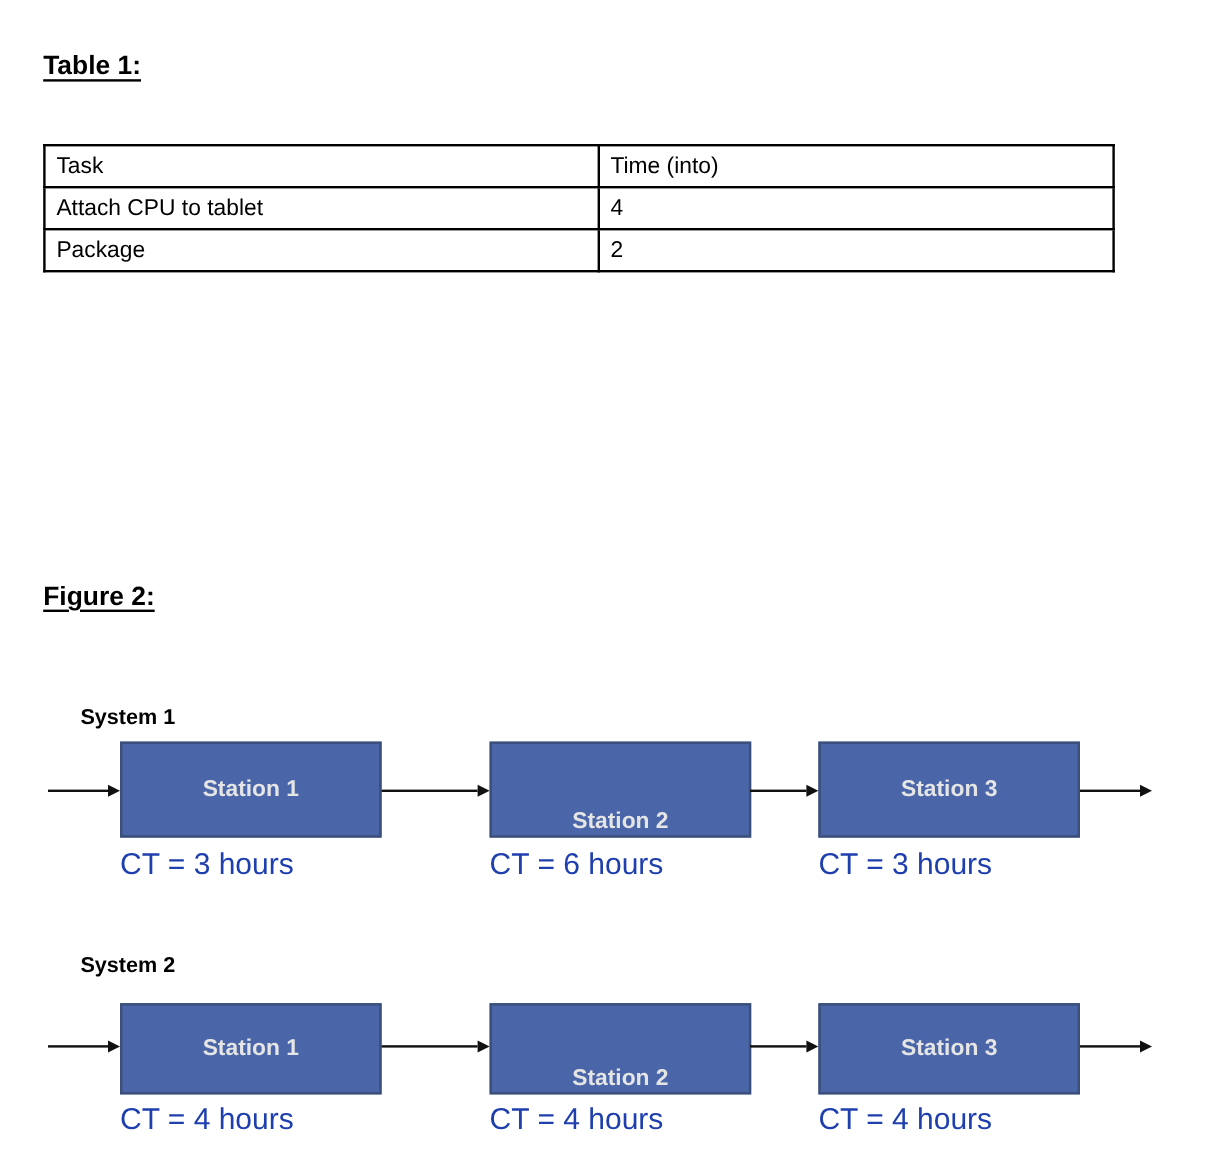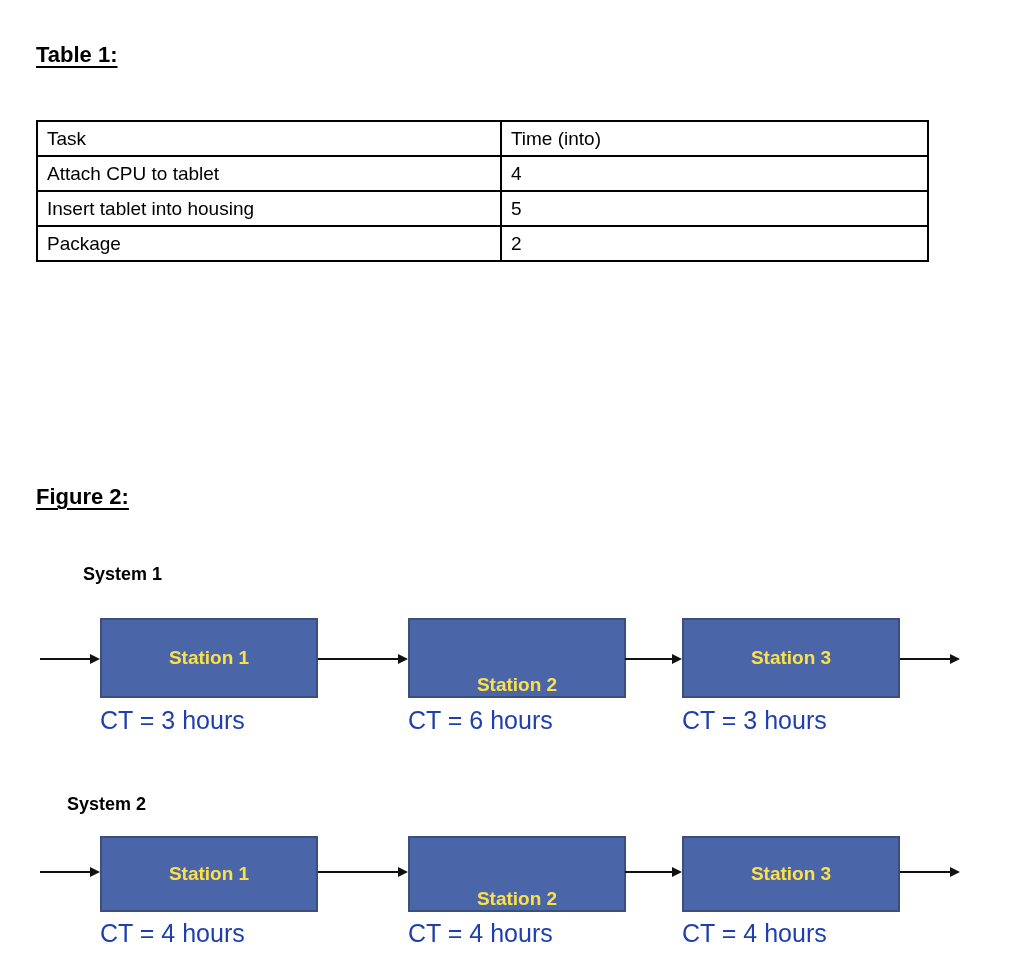--- a/index.html
+++ b/index.html
@@ -54,32 +54,32 @@
   table.task-table .col-task{width:496px;}
   table.task-table .col-time{width:470px;}
 
   .system-label{
     position:absolute;
     left:67px;
     font-size:18px;
     font-weight:700;
     color:var(--text);
   }
-  #system1-label{top:564px;margin-left:16px;}
+  #system1-label{top:587px;}
   #system2-label{top:794px;}
 
   .station{
     position:absolute;
     width:218px;
     background:var(--station-fill);
     border:2px solid var(--station-border);
     display:flex;
     align-items:center;
     justify-content:center;
-    color:#fde047;
+    color:#e5e5e5;
     font-size:19px;
     font-weight:700;
   }
   .sys1.station{top:618px;height:80px;}
   .sys2.station{top:836px;height:76px;}
   .station.pos-1{left:100px;}
   .station.pos-2{left:408px;align-items:flex-end;}
   .station.pos-3{left:682px;}
 
   .ct-label{
@@ -133,24 +133,20 @@
         <th class="col-task">Task</th>
         <th class="col-time">Time (into)</th>
       </tr>
     </thead>
     <tbody>
       <tr>
         <td>Attach CPU to tablet</td>
         <td>4</td>
       </tr>
       <tr>
-        <td>Insert tablet into housing</td>
-        <td>5</td>
-      </tr>
-      <tr>
         <td>Package</td>
         <td>2</td>
       </tr>
     </tbody>
   </table>
 
   <div class="doc-heading" id="figure2-heading">Figure 2:</div>
 
   <div class="system-label" id="system1-label">System 1</div>
 

